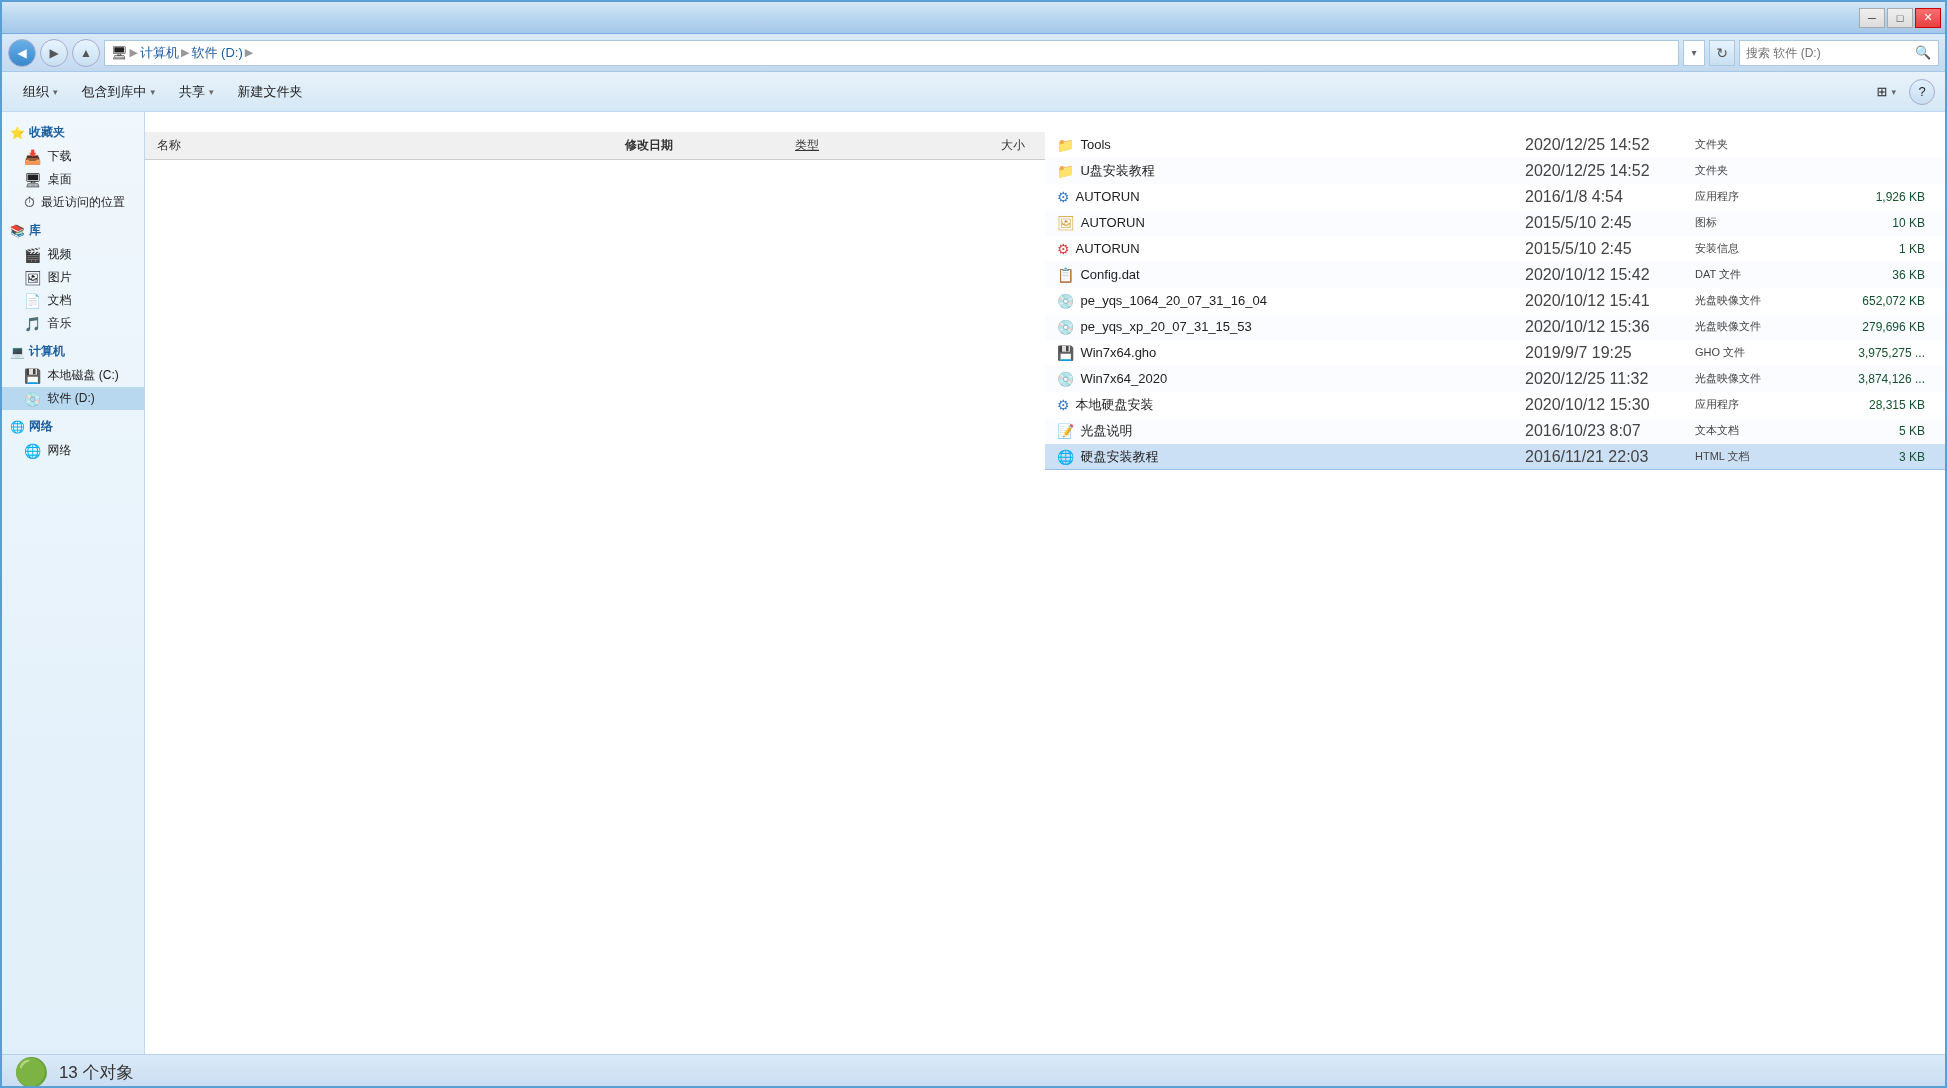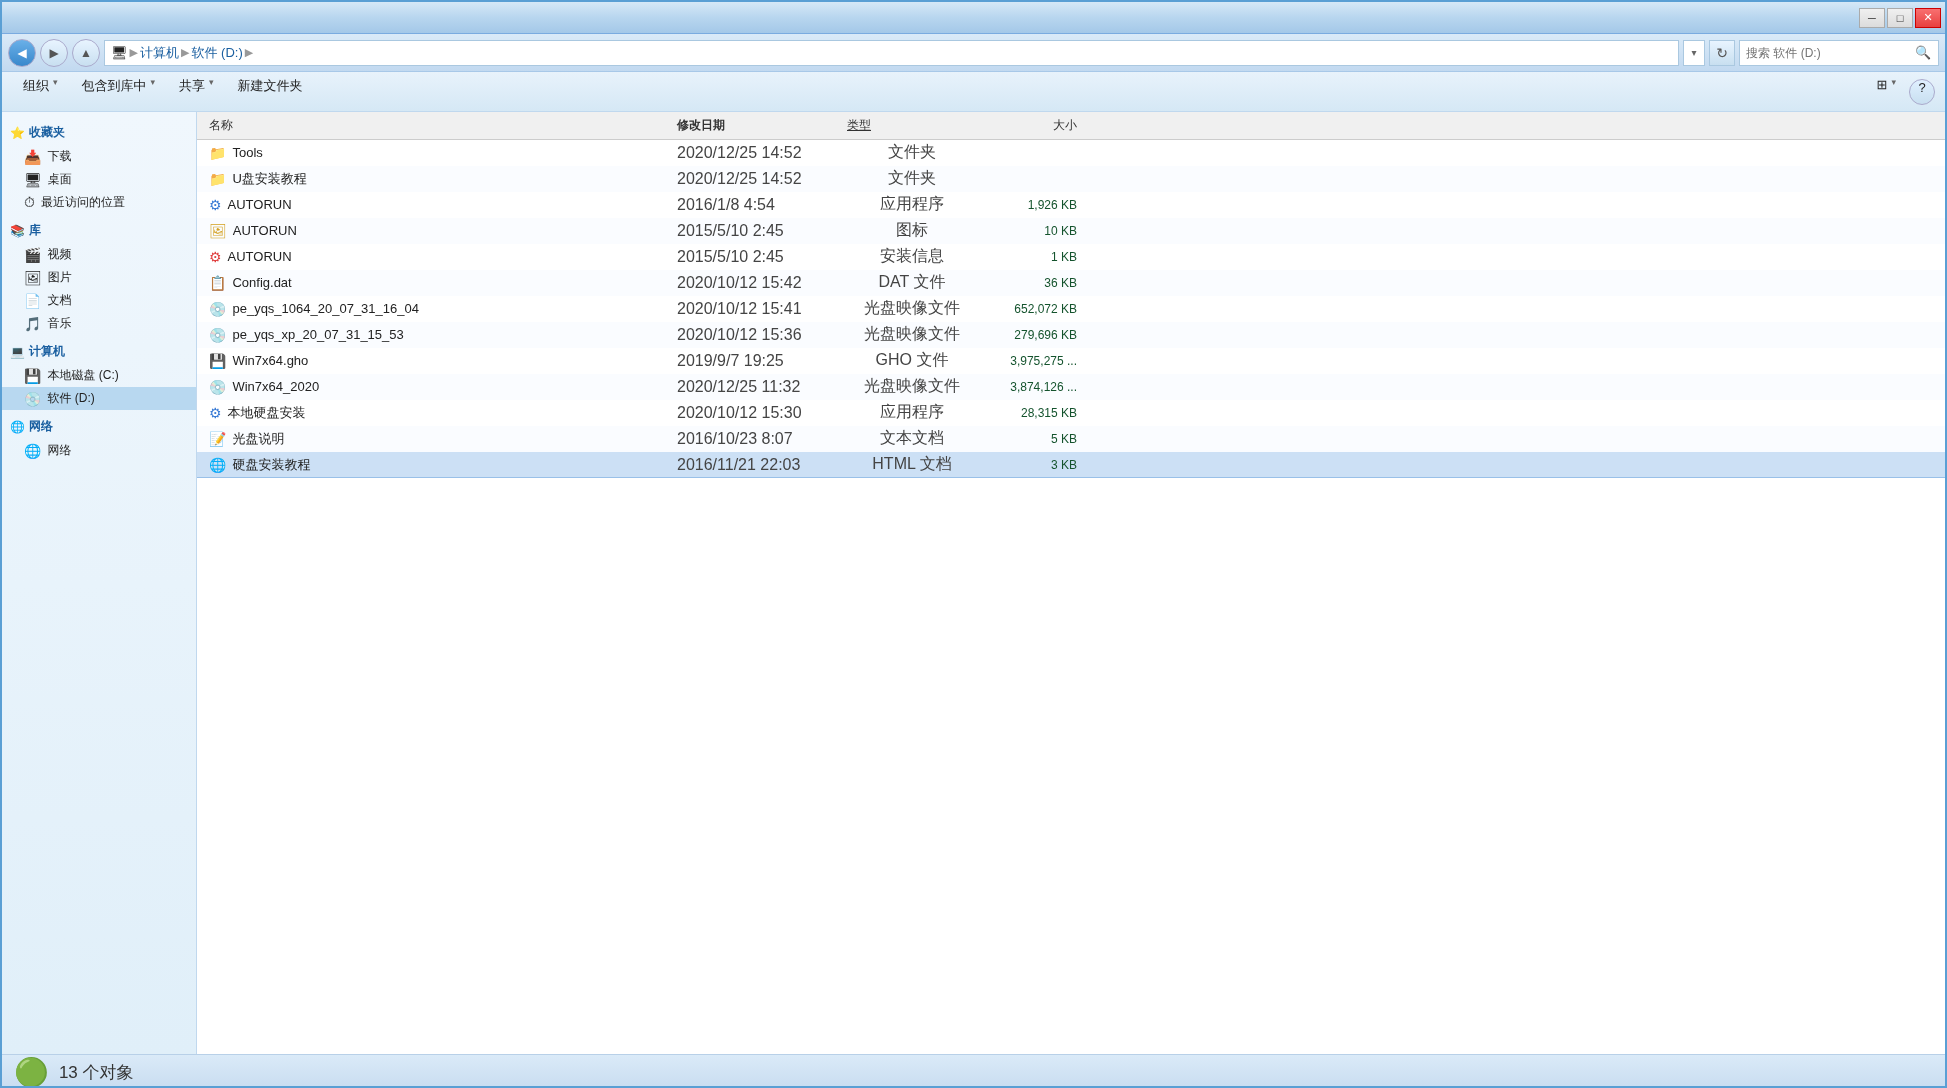--- a/index.html
+++ b/index.html
@@ -132,20 +132,21 @@
       gap: 2px;
       border-bottom: 1px solid #c0d8ee;
     }
     .tool-btn {
       height: 32px;
       padding: 0 10px;
       border: 1px solid transparent;
       background: transparent;
       cursor: pointer;
       display: flex;
+      align-items: center;
       gap: 4px;
       font-size: 13px;
       color: #222;
       border-radius: 3px;
     }
     .tool-btn .arrow { font-size: 9px; color: #666; }
 
     
     .main-layout {
       display: flex;
@@ -180,22 +181,23 @@
       gap: 6px;
       color: #222;
     }
     .sidebar-item.active { background: #b8d8f0; }
     .sidebar-icon { font-size: 14px; }
 
     
     .file-area {
       flex: 1;
       display: flex;
-      flex-direction: column;
+      flex-direction: row;
       background: white;
+      margin-top: 20px;
     }
 
     
     .col-headers {
       display: flex;
       align-items: center;
       height: 28px;
       background: #f0f0f0;
       border-bottom: 1px solid #ccc;
       font-size: 12px;
@@ -223,21 +225,21 @@
       width: 480px;
       padding-left: 12px;
       display: flex;
       align-items: center;
       gap: 6px;
       white-space: nowrap;
       overflow: hidden;
       text-overflow: ellipsis;
     }
     .file-cell-date { width: 170px; font-size: 16px; color: #444; }
-    .file-cell-type { width: 130px; font-size: 16px; color: #444; text-align: center; }
+    .file-cell-type { width: 130px; font-size: 11px; color: #444; }
     .file-cell-size { width: 120px; text-align: right; padding-right: 20px; font-size: 12px; color: #14532d; }
 
     
     .fi { font-size: 14px; }
     .fi-folder { color: #f5c242; }
     .fi-exe { color: #3a7bd5; }
     .fi-icon { color: #d4a020; }
     .fi-setup { color: #e04040; }
     .fi-dat { color: #888; }
     .fi-iso { color: #6060b0; }

